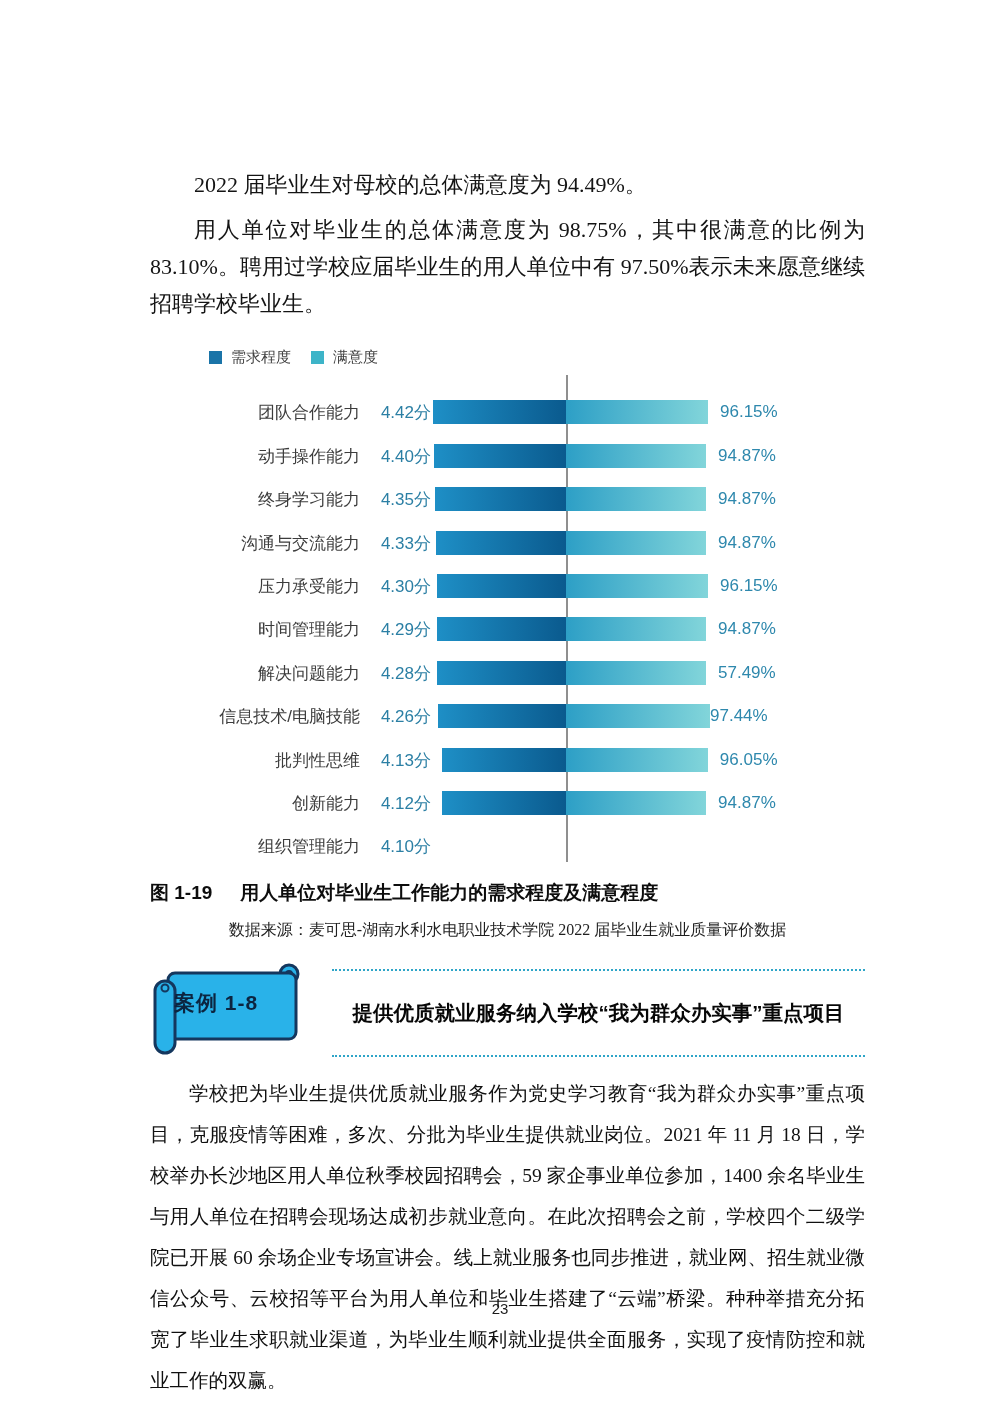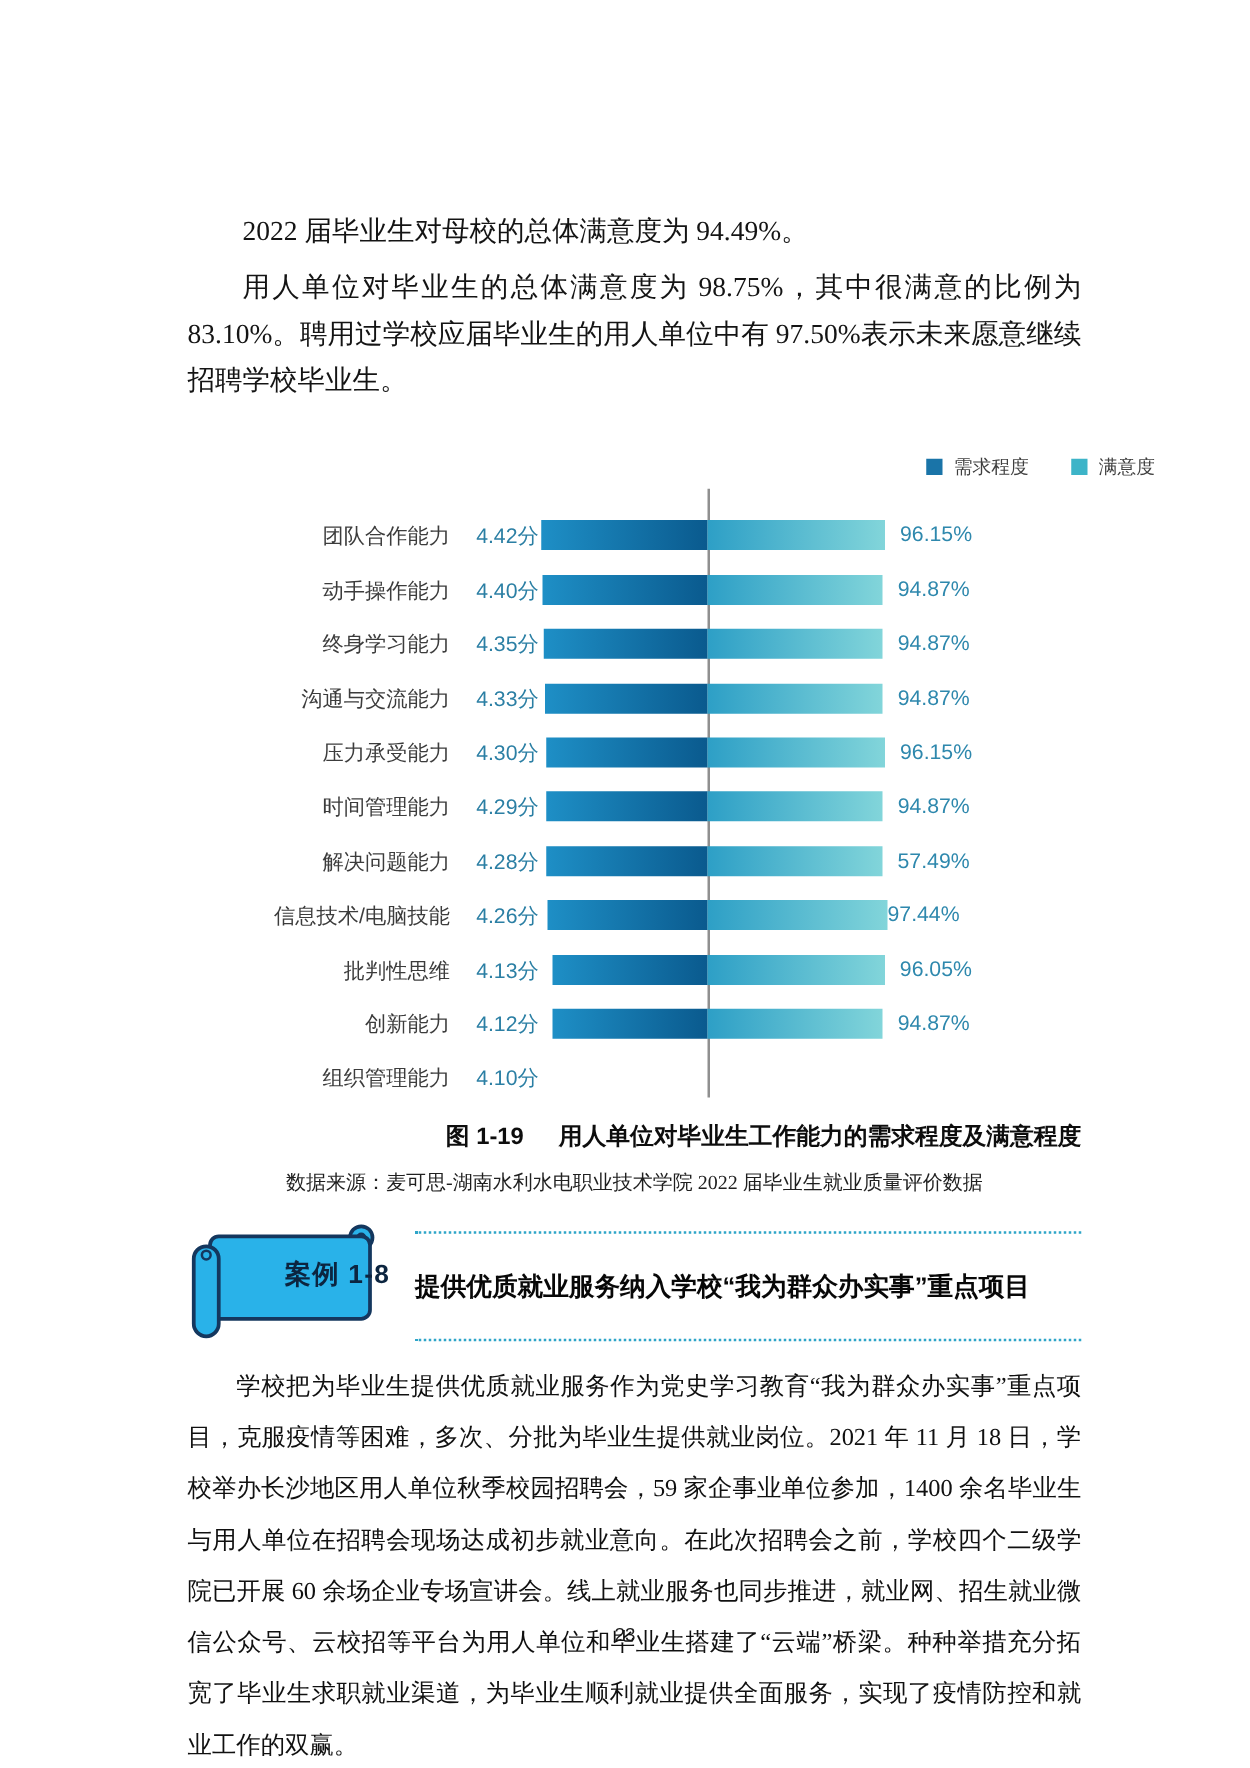--- a/index.html
+++ b/index.html
@@ -13,22 +13,22 @@
   
   .para {
     font-family:"Liberation Serif","DejaVu Serif",serif;
     font-size:22px; line-height:37px; text-align:justify;
     text-indent:2em; color:#141414;
   }
   .para-first { padding-top:166px; }
   .para-second { margin-top:8px; }
 
   
-  .legend { width:100%; display:flex; justify-content:flex-end; gap:34px;
-            margin-top:42px; transform:translateX(59px); }
+  .legend { width:100%; display:flex; justify-content:flex-start; gap:20px;
+            margin-top:26px; transform:translateX(59px); }
   .legend-item { display:flex; align-items:center; gap:9px; }
   .legend-swatch { width:13px; height:13px; display:inline-block; }
   .legend-label { font-size:15px; color:#3f3f3f; }
 
   
   .chart-body { position:relative; margin-top:14px; }
   .center-line { position:absolute; left:416px; top:-6px; bottom:-4px;
                  width:2px; background:#8f8f8f; }
   .crow { display:flex; align-items:flex-end; height:43.4px; position:relative; }
   .clabel { width:210px; text-align:right; font-size:17px; color:#3c3c3c;
@@ -37,40 +37,40 @@
             padding-right:2px; white-space:nowrap; }
   .cbars { position:relative; flex:1; height:24px; }
   .bar-left  { position:absolute; top:0; height:24px;
                background:linear-gradient(to right,#1e8fc6,#0a5a8e); }
   .bar-right { position:absolute; top:0; height:24px;
                background:linear-gradient(to right,#2d9fc6,#82d5da); }
   .cpct { position:absolute; top:0; height:24px; line-height:24px;
           font-size:17px; color:#2e88ad; white-space:nowrap; }
 
   
-  .fig-caption { margin-top:22px; text-align:right; font-size:19px;
+  .fig-caption { margin-top:22px; text-align:left; font-size:19px;
                  font-weight:bold; color:#0d0d0d; }
   .fig-caption .fig-label { margin-right:28px; }
   .source-note { margin-top:14px; text-align:center; font-size:16px;
                  font-family:"Liberation Serif","DejaVu Serif",serif;
                  color:#1f1f1f; }
 
   
   .case-header { margin-top:24px; display:flex; align-items:stretch; }
   .case-badge { position:relative; width:172px; height:96px; flex:0 0 172px;
                 margin-top:-4px; }
   .case-badge svg { position:absolute; left:0; top:0; }
   .case-badge-text { position:absolute; left:24px; top:28px; width:138px;
-                     text-align:right; font-size:21px; font-weight:bold;
+                     text-align:left; font-size:21px; font-weight:bold;
                      color:#0c2540; letter-spacing:1px; }
   .case-titlebox { flex:1; margin-left:10px; margin-top:4px;
                    border-top:2px dotted #2ea5c8;
                    border-bottom:2px dotted #2ea5c8;
                    padding:13px 0 13px 0; display:flex; align-items:center;
-                   }
+                   justify-content:center; }
   .case-title { font-size:20.5px; font-weight:bold; color:#070707;
                 text-align:center; }
 
   .case-para {
     margin-top:16px;
     font-family:"Liberation Serif","DejaVu Serif",serif;
     font-size:19.5px; line-height:41px; text-align:justify;
     text-indent:2em; color:#101010;
   }
 

